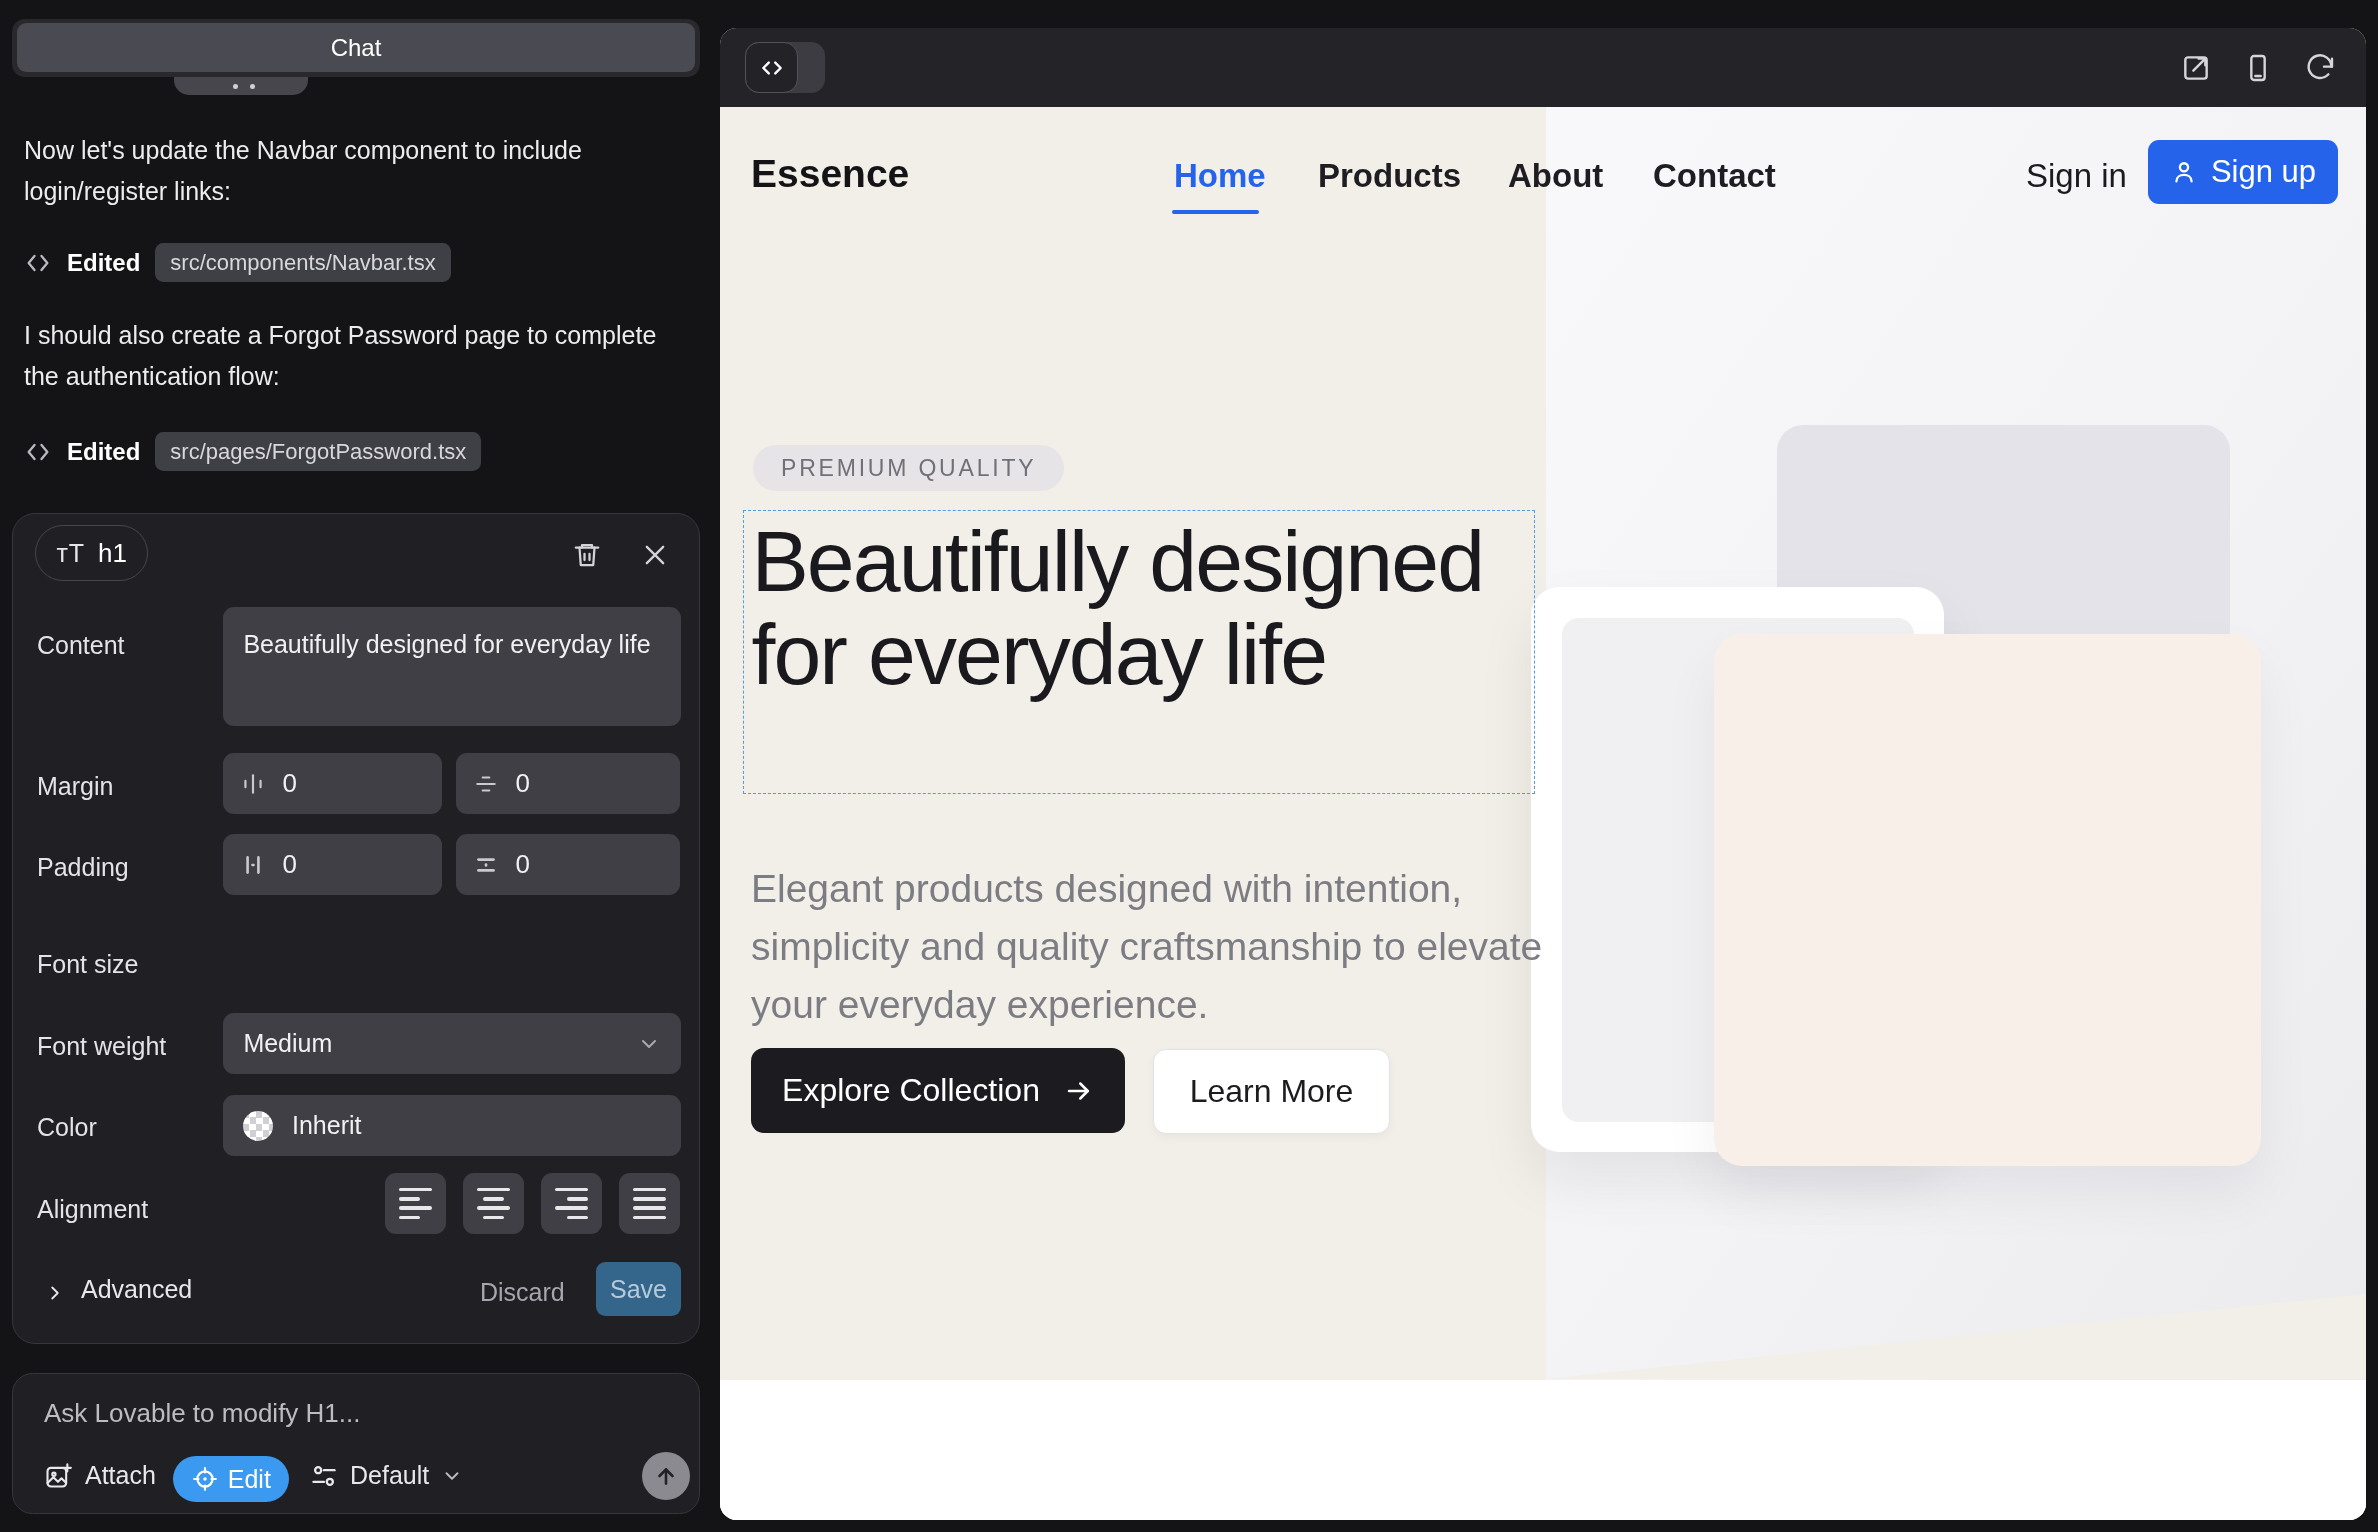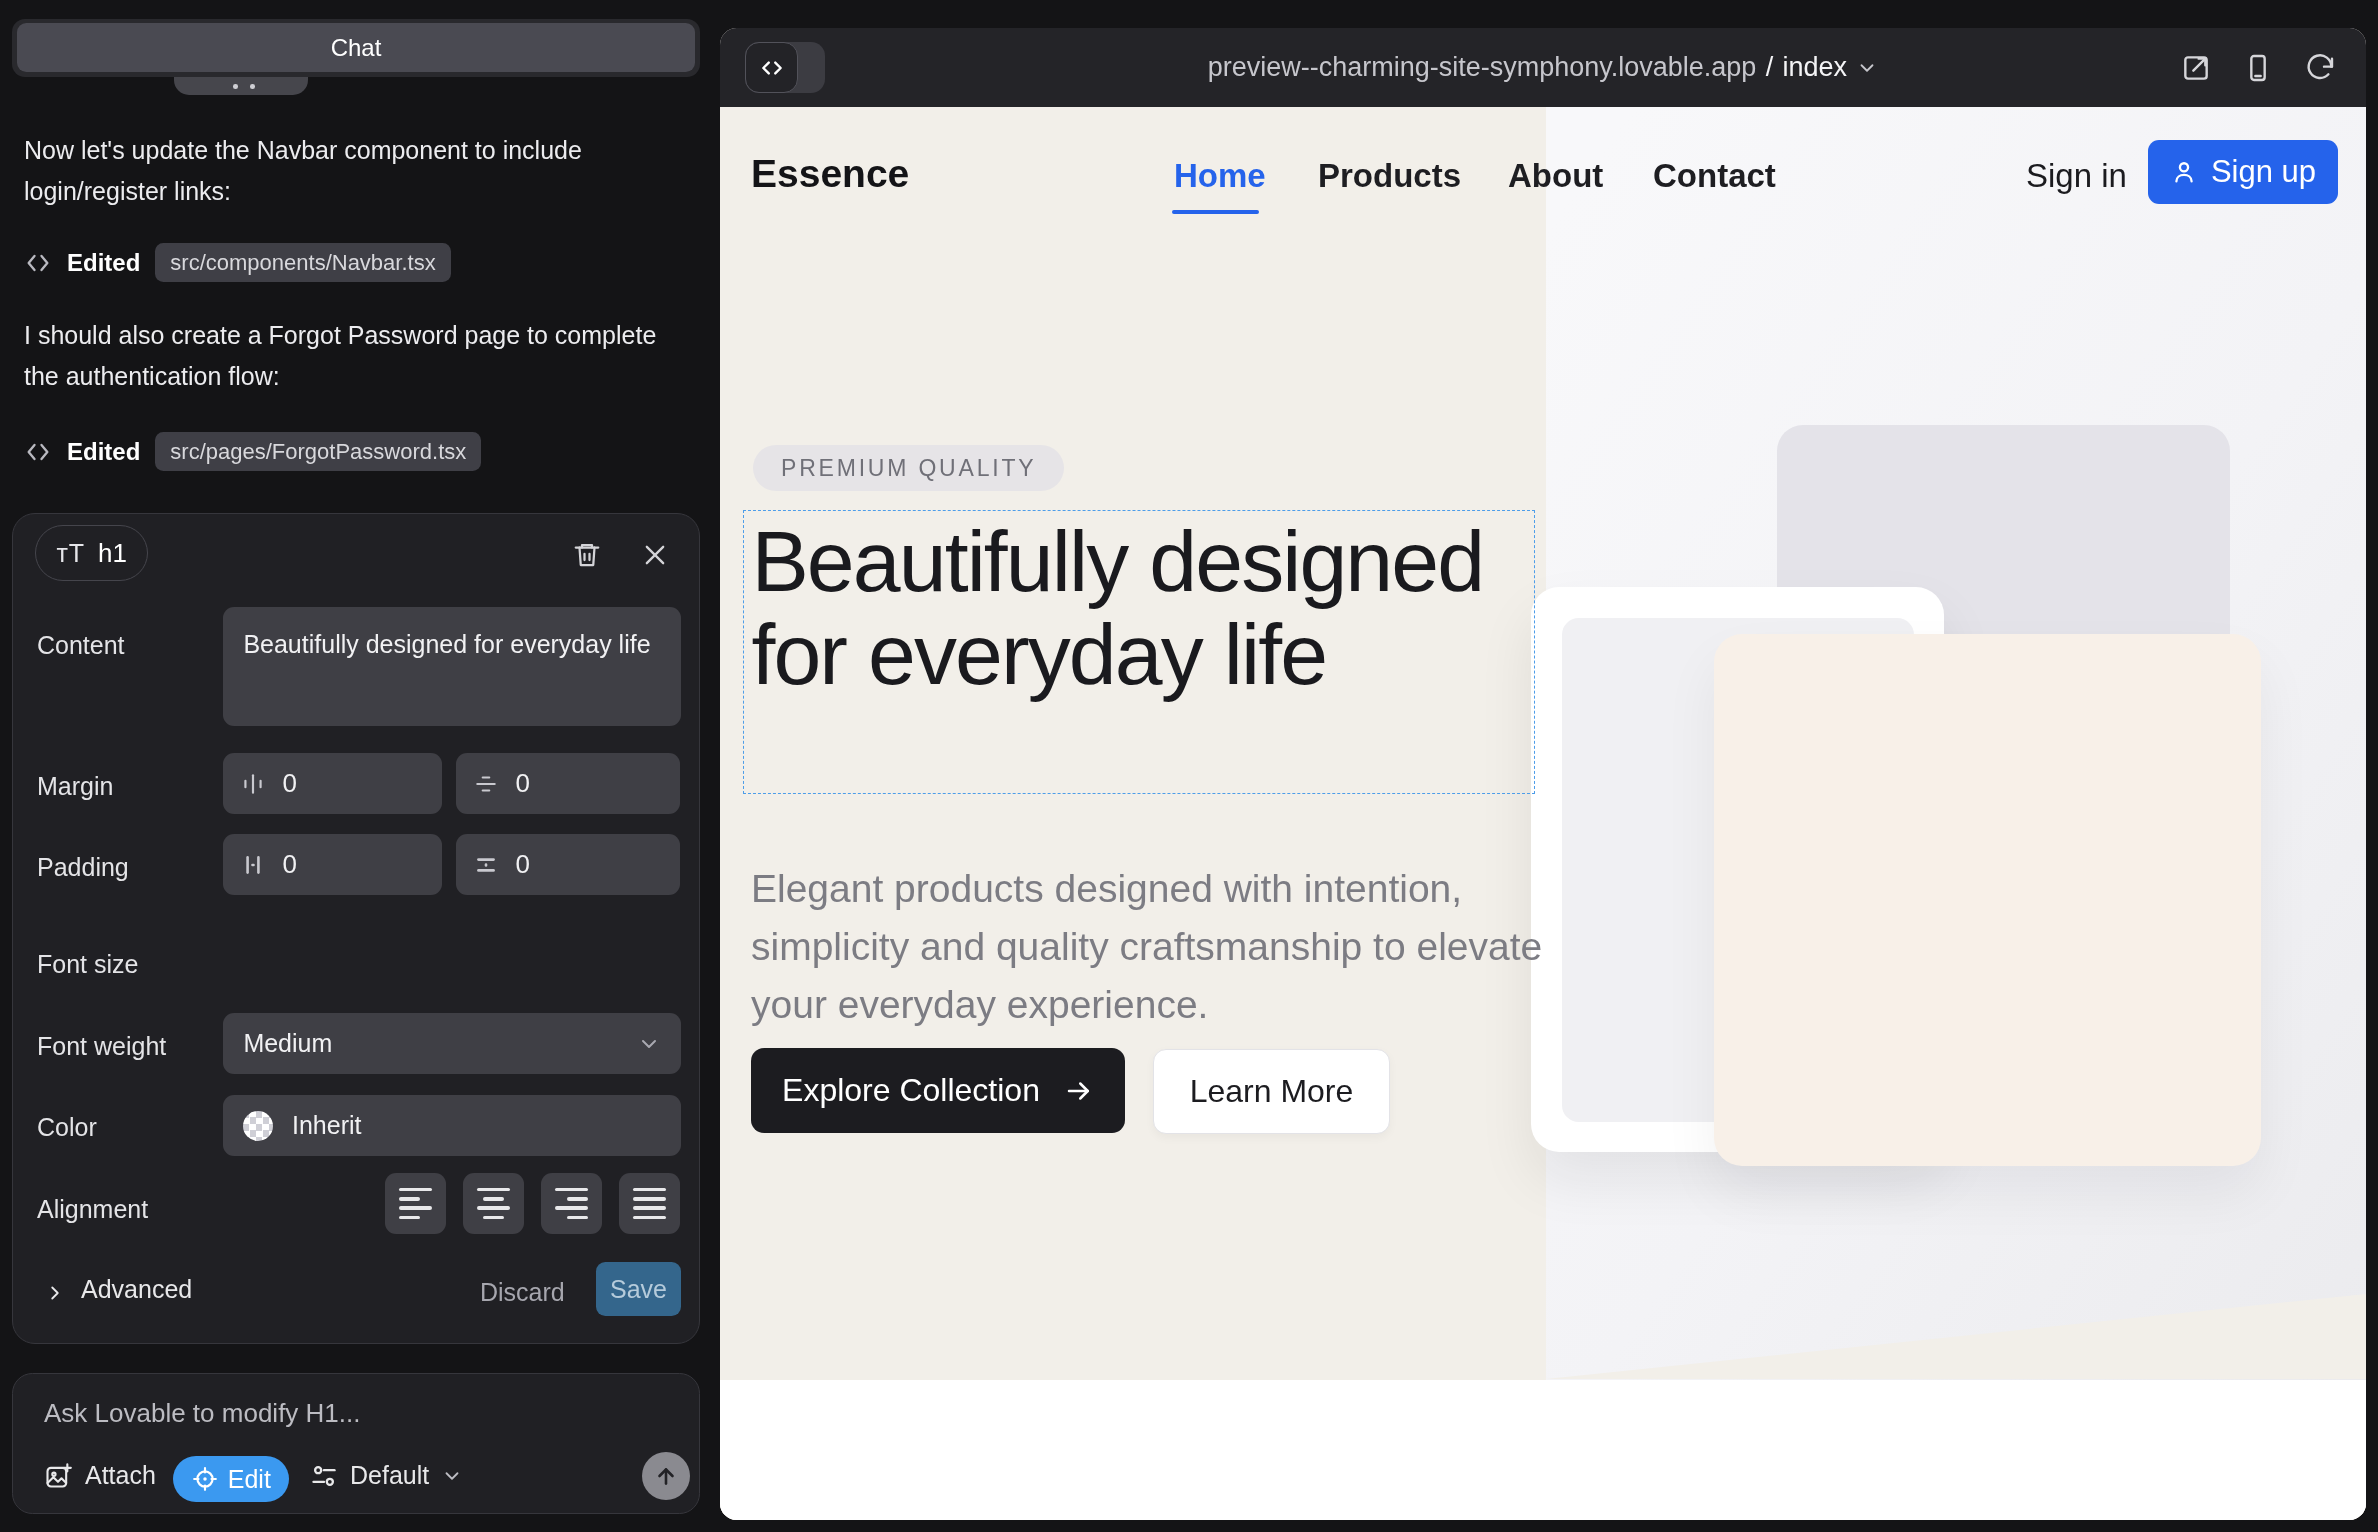--- a/index.html
+++ b/index.html
@@ -381,30 +381,20 @@
 
 <div class="preview">
   <div class="ptoolbar">
     <div class="code-toggle">
       <div class="code-seg">
         <svg width="26" height="26" viewBox="0 0 24 24" fill="none" stroke="currentColor" stroke-width="2.2" stroke-linecap="round" stroke-linejoin="round">
             <polyline points="9 7 4 12 9 17"></polyline>
             <polyline points="15 7 20 12 15 17"></polyline>
           </svg>
       </div>
-    </div>
-    <div class="url">
-      <span class="host">preview--charming-site-symphony.lovable.app</span>
-      <span class="sep">/</span>
-      <span class="page">index</span>
-      <span style="color:#c6c6cc;">
-        <svg width="22" height="22" viewBox="0 0 24 24" fill="none" stroke="currentColor" stroke-width="2" stroke-linecap="round" stroke-linejoin="round">
-            <polyline points="6 9 12 15 18 9"></polyline>
-          </svg>
-      </span>
     </div>
     <div class="picons">
       <span class="picon">
         <span>
           <svg width="32" height="32" viewBox="0 0 24 24" fill="none" stroke="currentColor" stroke-width="1.8" stroke-linecap="round" stroke-linejoin="round">
               <rect x="4" y="4" width="16" height="16" rx="2"></rect>
               <path d="M10 14L19 5"></path>
               <path d="M14 5h5v5"></path>
             </svg>
         </span>

